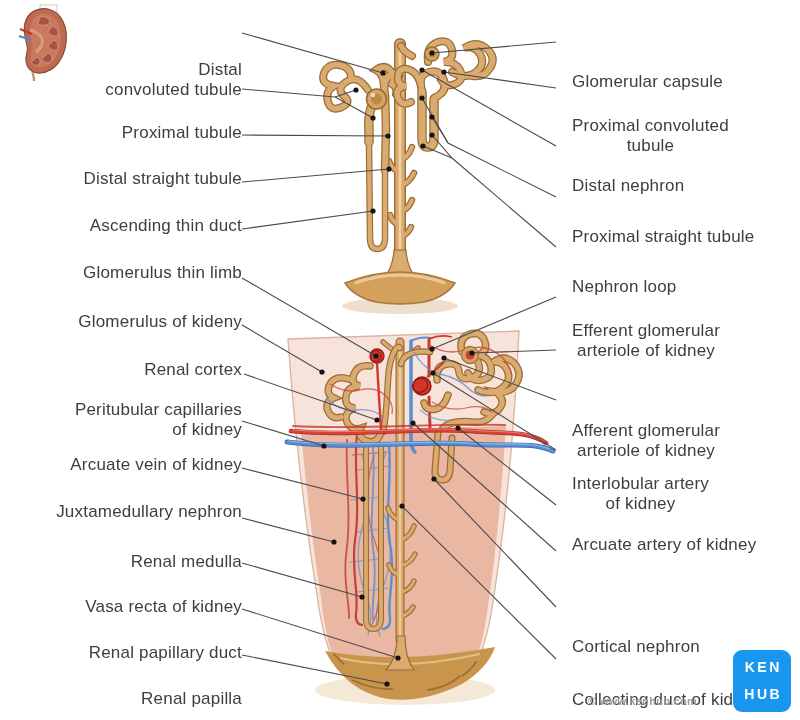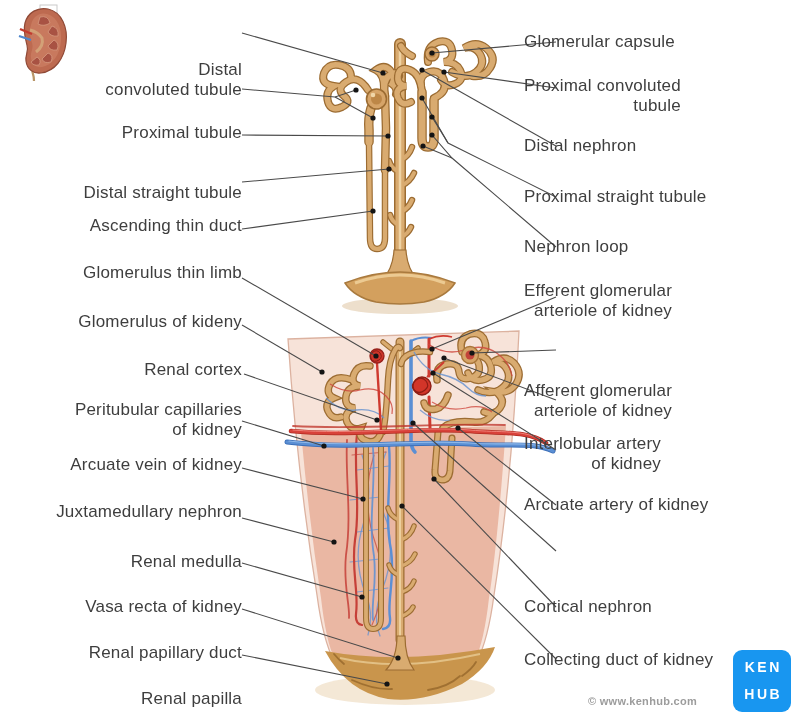--- a/index.html
+++ b/index.html
@@ -6,21 +6,21 @@
   body{
     width:800px;height:720px;position:relative;background:#ffffff;overflow:hidden;
     font-family:"Liberation Sans","DejaVu Sans",sans-serif;
   }
   #canvas{position:absolute;inset:0;width:800px;height:720px;}
   .label{
     position:absolute;font-size:17px;line-height:20px;color:#3e3e3e;
     letter-spacing:.2px;white-space:pre-line;
   }
   .label-left{right:558px;text-align:right;margin-top:44px;}
-  .label-right{left:524px;text-align:right;}
+  .label-right{left:572px;text-align:center;margin-top:40px;}
   #figure-svg{position:absolute;left:0;top:0;}
   #kidney-icon{position:absolute;left:10px;top:2px;}
   #copyright{
     position:absolute;left:588px;top:695px;font-size:11px;font-weight:bold;
     color:#9c9c9c;letter-spacing:.3px;
   }
   #logo{
     position:absolute;left:733px;top:650px;width:58px;height:62px;border-radius:9px;
     display:flex;flex-direction:column;align-items:center;justify-content:center;
     color:#fff;font-weight:bold;font-size:14px;line-height:17px;letter-spacing:2.5px;
@@ -276,21 +276,21 @@
       <path d="M27,55 q5,3 2,8 q-6,1 -8,-3 Z"></path>
     </g>
     <path d="M20,28 Q28,30 32,36 Q34,44 26,50" fill="none" stroke="#d3a177" stroke-width="3"></path>
     <path d="M10,27 L22,32" stroke="#c23b2e" stroke-width="2.4" fill="none"></path>
     <path d="M9,34 L21,38" stroke="#4f87cc" stroke-width="2.2" fill="none"></path>
   </svg>
 
   <div class="label label-left" style="top:16px">Distal
 convoluted tubule</div>
   <div class="label label-left" style="top:79px">Proximal tubule</div>
-  <div class="label label-left" style="top:139px">Distal straight tubule</div>
+  <div class="label label-left" style="top:125px">Distal straight tubule</div>
   <div class="label label-left" style="top:172px">Ascending thin duct</div>
   <div class="label label-left" style="top:219px">Glomerulus thin limb</div>
   <div class="label label-left" style="top:268px">Glomerulus of kideny</div>
   <div class="label label-left" style="top:316px">Renal cortex</div>
   <div class="label label-left" style="top:356px">Peritubular capillaries
 of kidney</div>
   <div class="label label-left" style="top:411px">Arcuate vein of kidney</div>
   <div class="label label-left" style="top:458px">Juxtamedullary nephron</div>
   <div class="label label-left" style="top:508px">Renal medulla</div>
   <div class="label label-left" style="top:553px">Vasa recta of kidney</div>

